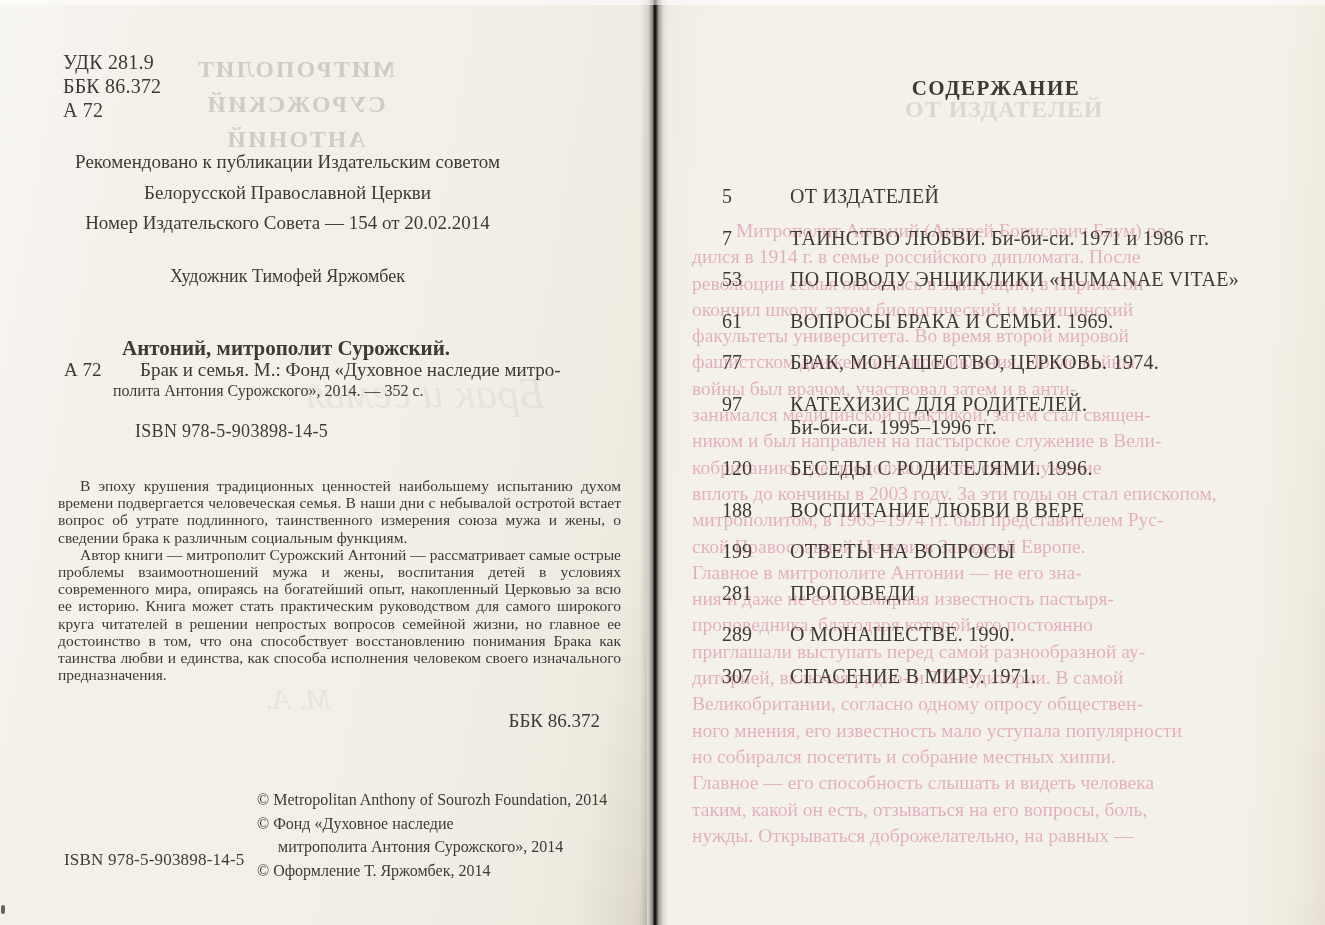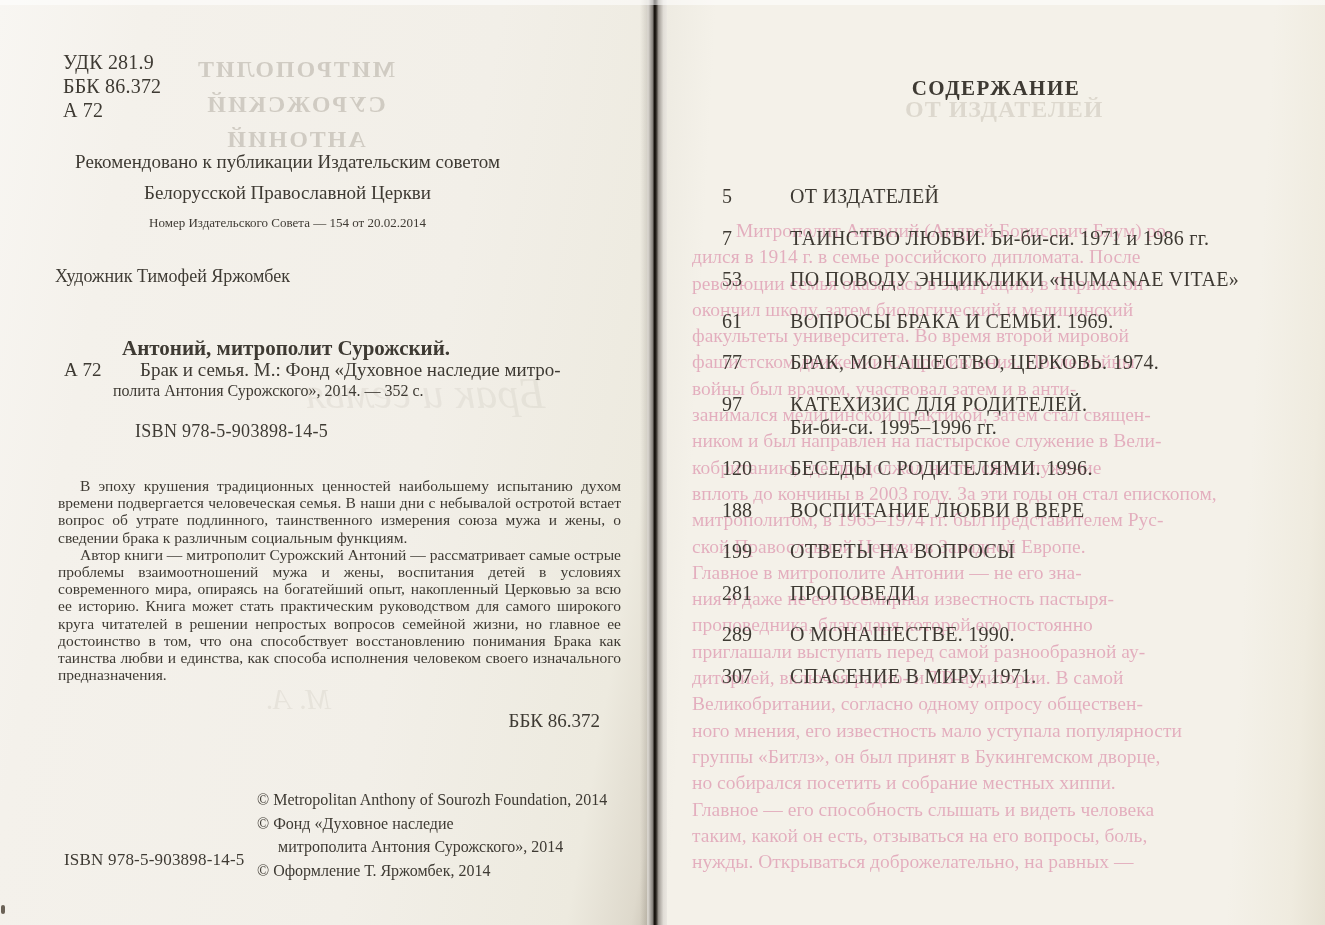--- a/index.html
+++ b/index.html
@@ -27,22 +27,22 @@
   }
   .edge-top{position:absolute;left:0;top:0;width:1325px;height:5px;background:rgba(255,255,255,0.55);}
   .speck{position:absolute;left:1px;top:905px;width:4px;height:9px;background:#6b6257;border-radius:2px;}
 
   .abs{position:absolute;}
 
   
   .codes{left:63px;top:50px;font-size:20px;line-height:24px;letter-spacing:0.2px;}
   .approval{left:55px;top:146px;width:465px;text-align:center;}
   .approval-l1,.approval-l2{font-size:19px;line-height:31px;}
-  .approval-l3{font-size:13px;line-height:29px;}
-  .artist{left:55px;top:266px;width:465px;font-size:18px;}
+  .approval-l3{font-size:19px;line-height:29px;}
+  .artist{left:55px;top:266px;width:465px;text-align:center;font-size:18px;}
   .imprint-author{left:122px;top:336px;font-size:21px;font-weight:bold;}
   .imprint-sign{left:64px;top:359px;font-size:19px;}
   .imprint-l1{left:140px;top:359px;font-size:19px;}
   .imprint-l2{left:113px;top:382px;font-size:16px;}
   .imprint-isbn{left:135px;top:421px;font-size:18px;letter-spacing:0.3px;}
   .annotation{left:58px;top:477px;width:563px;font-size:15.5px;line-height:17.2px;text-align:justify;}
   .annotation p{margin:0;text-indent:22px;}
   .bbk-bottom{left:400px;top:710px;width:200px;text-align:right;font-size:19px;}
   .copyright{left:257px;top:788px;font-size:16px;line-height:23.6px;}
   .copyright .cont{padding-left:21px;}
@@ -148,21 +148,20 @@
       <span class="bleed-line">вплоть до кончины в 2003 году. За эти годы он стал епископом,</span>
       <span class="bleed-line">митрополитом, в 1965–1974 гг. был представителем Рус-</span>
       <span class="bleed-line">ской Православной Церкви в Западной Европе.</span>
       <span class="bleed-line">Главное в митрополите Антонии — не его зна-</span>
       <span class="bleed-line">ния и даже не его всемирная известность пастыря-</span>
       <span class="bleed-line">проповедника, благодаря которой его постоянно</span>
       <span class="bleed-line">приглашали выступать перед самой разнообразной ау-</span>
       <span class="bleed-line">диторией, включая радио- и ТВ-аудитории. В самой</span>
       <span class="bleed-line">Великобритании, согласно одному опросу обществен-</span>
       <span class="bleed-line">ного мнения, его известность мало уступала популярности</span>
-      <span class="bleed-line">группы «Битлз», он был принят в Букингемском дворце,</span>
       <span class="bleed-line">но собирался посетить и собрание местных хиппи.</span>
       <span class="bleed-line">Главное — его способность слышать и видеть человека</span>
       <span class="bleed-line">таким, какой он есть, отзываться на его вопросы, боль,</span>
       <span class="bleed-line">нужды. Открываться доброжелательно, на равных —</span>
     </div>
 
   <div class="abs toc-heading">СОДЕРЖАНИЕ</div>
 
   <div class="abs toc">
 

